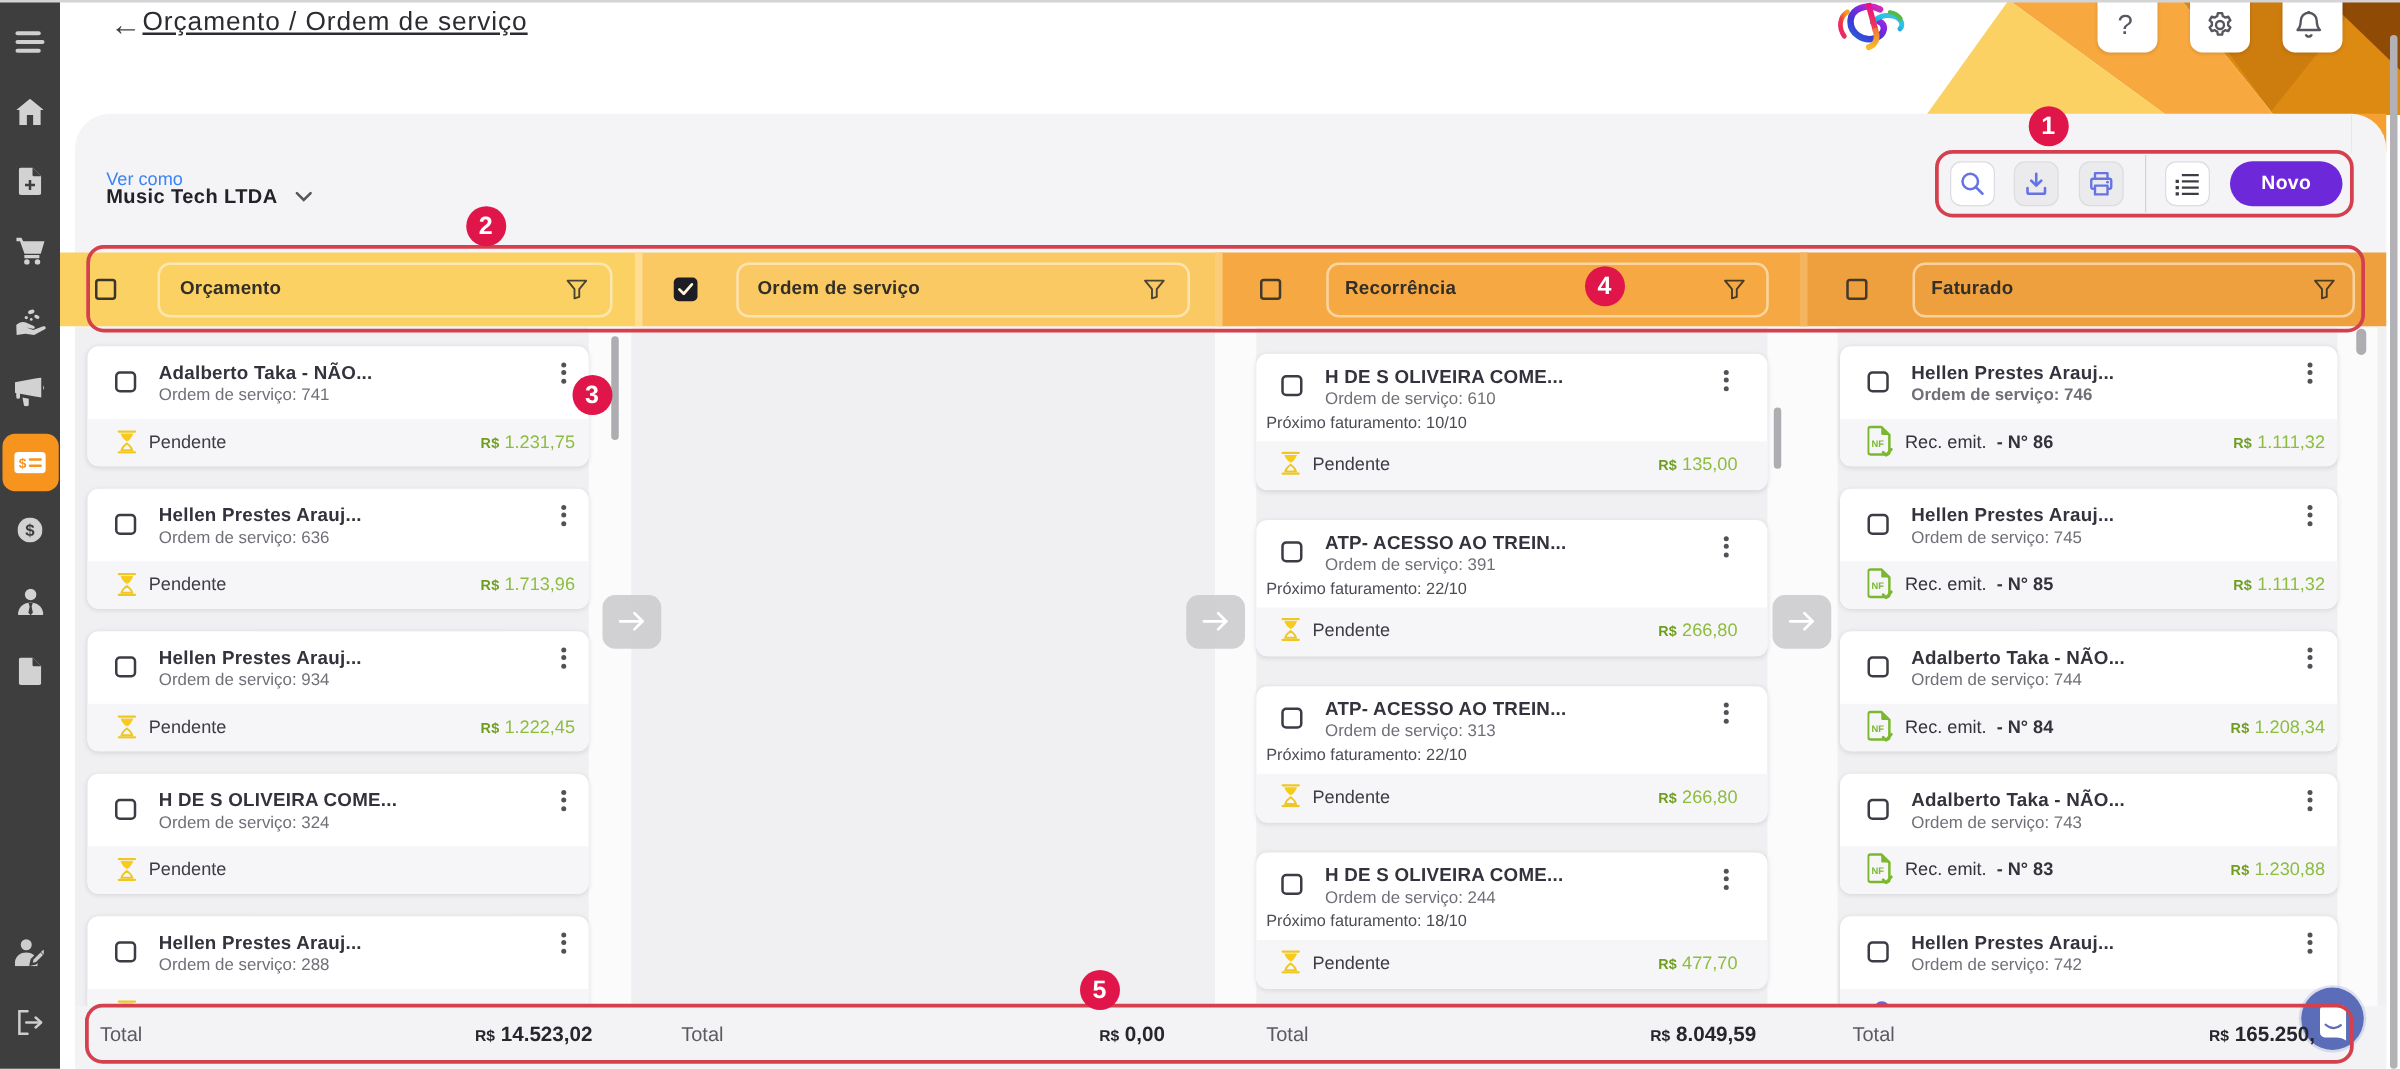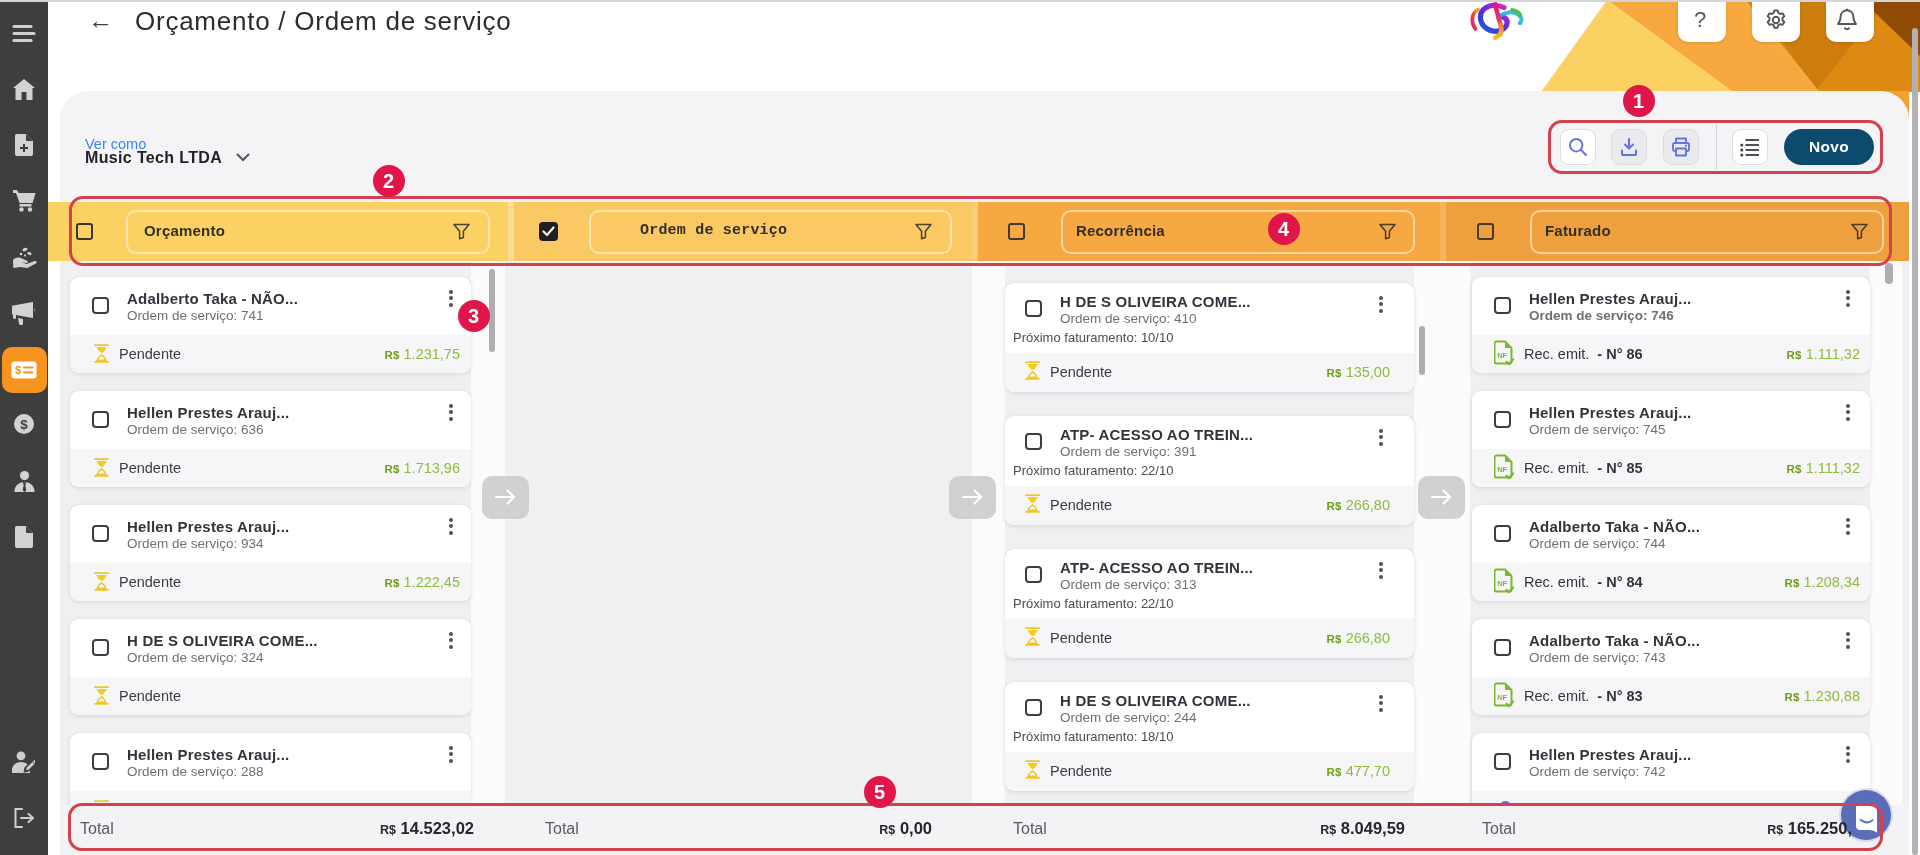--- a/index.html
+++ b/index.html
@@ -108,21 +108,21 @@
     </svg>
 <svg class="abs" style="left:14px;top:808px" width="20" height="20" viewBox="0 0 20 20">
       <g stroke="#cdcdcd" stroke-width="2" fill="none" stroke-linecap="round">
         <path d="M8 1 h-6.5 v18 h6.5"></path>
         <path d="M7 10 h11.5"></path>
         <path d="M14.5 6 l4.5 4 l-4.5 4"></path>
       </g>
     </svg>
 </div>
 <div class="abs" style="left:88px;top:6px;font-size:25px;color:#3c3c42;">←</div>
-<div class="abs" style="left:135px;top:6px;font-size:26px;letter-spacing:0.75px;color:#2b2b31;">Orçamento / Ordem de serviço</div>
+<div class="abs" style="left:114px;top:6px;font-size:21px;letter-spacing:0.75px;color:#2b2b31;text-decoration:underline;">Orçamento / Ordem de serviço</div>
 <svg class="abs" style="left:1467px;top:2px" width="58" height="40" viewBox="0 0 58 40">
 <defs>
 <linearGradient id="lgA" x1="0.8" y1="0" x2="0.2" y2="1">
         <stop offset="0" stop-color="#f7a021"></stop>
         <stop offset="0.5" stop-color="#ef4136"></stop>
         <stop offset="1" stop-color="#ec2070"></stop>
       </linearGradient>
 <linearGradient id="lgB" x1="0.9" y1="0.1" x2="0.25" y2="0.95">
         <stop offset="0" stop-color="#cc2bba"></stop>
         <stop offset="0.35" stop-color="#8128e2"></stop>
@@ -210,42 +210,42 @@
 <line x1="5.5" y1="8" x2="19" y2="8"></line>
       <line x1="5.5" y1="13" x2="19" y2="13"></line>
       <line x1="5.5" y1="18" x2="19" y2="18"></line>
     </g>
 <g fill="#3c3c44">
       <rect x="0.5" y="6.8" width="2.6" height="2.6"></rect>
       <rect x="0.5" y="11.8" width="2.6" height="2.6"></rect>
       <rect x="0.5" y="16.8" width="2.6" height="2.6"></rect>
     </g>
   </svg>
-<div class="abs" style="left:1784px;top:129px;width:90px;height:36px;background:#0c4a6e;border-radius:18px;color:#fff;font-weight:700;font-size:15.5px;text-align:center;line-height:36px;letter-spacing:0.3px;">Novo</div>
+<div class="abs" style="left:1784px;top:129px;width:90px;height:36px;background:#6d28d9;border-radius:18px;color:#fff;font-weight:700;font-size:15.5px;text-align:center;line-height:36px;letter-spacing:0.3px;">Novo</div>
 <div class="abs" style="left:48px;top:202px;width:463px;height:59px;background:#fcd164;"></div>
 <div class="abs" style="left:511px;top:202px;width:464px;height:59px;background:#fac964;"></div>
 <div class="abs" style="left:975px;top:202px;width:468px;height:59px;background:#f6a843;"></div>
 <div class="abs" style="left:1443px;top:202px;width:466px;height:59px;background:#efa03e;"></div>
 <div class="abs" style="left:508px;top:202px;width:6px;height:59px;background:#fdde92;"></div>
 <div class="abs" style="left:972px;top:202px;width:6px;height:59px;background:#f9cd79;"></div>
 <div class="abs" style="left:1440px;top:202px;width:6px;height:59px;background:#f5b45e;"></div>
 <div class="ck" style="left:76px;top:223px;border-color:#3a362c;border-radius:3px;"></div>
 <div class="abs" style="left:539px;top:222px;width:19px;height:19px;background:#1d1d23;border-radius:4px;"></div>
 <svg class="abs" style="left:542px;top:226px" width="13" height="11" viewBox="0 0 13 11">
 <path d="M1.5 5.5 L5 9 L11.5 1.5" fill="none" stroke="#fdf6dc" stroke-width="2.2" stroke-linecap="round" stroke-linejoin="round"></path>
   </svg>
 <div class="ck" style="left:1008px;top:223px;border-color:#413a2a;border-radius:3px;"></div>
 <div class="ck" style="left:1477px;top:223px;border-color:#433a28;border-radius:3px;"></div>
 <div class="lblbox" style="left:126px;top:210px;width:364px;height:44px;"></div>
 <div class="lbltx" style="left:144px;top:222px;">Orçamento</div>
 <svg class="abs" style="left:453px;top:223px" width="17" height="17" viewBox="0 0 17 17">
     <path d="M1 1.5 h15 l-5.6 6.8 v6.2 l-3.8 1.2 v-7.4 z" fill="none" stroke="#4a4433" stroke-width="1.5" stroke-linejoin="round"></path>
   </svg>
 <div class="lblbox" style="left:589px;top:210px;width:363px;height:44px;"></div>
-<div class="lbltx" style="left:640px;top:222px;font-family:Liberation Mono, monospace;">Ordem de serviço</div>
+<div class="lbltx" style="left:606px;top:222px;">Ordem de serviço</div>
 <svg class="abs" style="left:915px;top:223px" width="17" height="17" viewBox="0 0 17 17">
     <path d="M1 1.5 h15 l-5.6 6.8 v6.2 l-3.8 1.2 v-7.4 z" fill="none" stroke="#4a4433" stroke-width="1.5" stroke-linejoin="round"></path>
   </svg>
 <div class="lblbox" style="left:1061px;top:210px;width:354px;height:44px;"></div>
 <div class="lbltx" style="left:1076px;top:222px;">Recorrência</div>
 <svg class="abs" style="left:1379px;top:223px" width="17" height="17" viewBox="0 0 17 17">
     <path d="M1 1.5 h15 l-5.6 6.8 v6.2 l-3.8 1.2 v-7.4 z" fill="none" stroke="#473b26" stroke-width="1.5" stroke-linejoin="round"></path>
   </svg>
 <div class="lblbox" style="left:1530px;top:210px;width:354px;height:44px;"></div>
 <div class="lbltx" style="left:1545px;top:222px;">Faturado</div>
@@ -366,21 +366,21 @@
     <path d="M2.5 3 h10 l-3.4 5.5 z" fill="#f6cb1e"></path>
     <path d="M7.5 10.8 c2.2 1.5 3.8 3.2 4.3 5.4 h-8.6 c0.5 -2.2 2.1 -3.9 4.3 -5.4 z" fill="none" stroke="#eec726" stroke-width="1.5"></path>
     <path d="M2.5 3 c1 2.8 2.6 4.6 5 6.2 c2.4 -1.6 4 -3.4 5 -6.2 z" fill="#f6cb1e"></path>
   </svg>
 <div class="pend" style="left:119px;top:802px;">Pendente</div>
 <div class="card" style="left:1005px;top:283px;width:409px;height:109px;">
     <div class="cfoot" style="height:39px;"></div>
   </div>
 <div class="ck" style="left:1025px;top:300px;"></div>
 <div class="ttl" style="left:1060px;top:293px;">H DE S OLIVEIRA COME...</div>
-<div class="sub" style="left:1060px;top:311px;">Ordem de serviço: 410</div>
+<div class="sub" style="left:1060px;top:311px;">Ordem de serviço: 610</div>
 <div class="prox" style="left:1013px;top:330px;">Próximo faturamento: 10/10</div>
 <div class="dots" style="left:1379px;top:296px;">
     <i></i>
     <i></i>
     <i></i>
   </div>
 <svg class="abs" style="left:1025px;top:361px" width="15" height="19" viewBox="0 0 15 19">
     <g stroke="#eec726" stroke-width="1.8" stroke-linecap="round">
       <line x1="1" y1="1.2" x2="14" y2="1.2"></line>
       <line x1="1" y1="17.8" x2="14" y2="17.8"></line>

